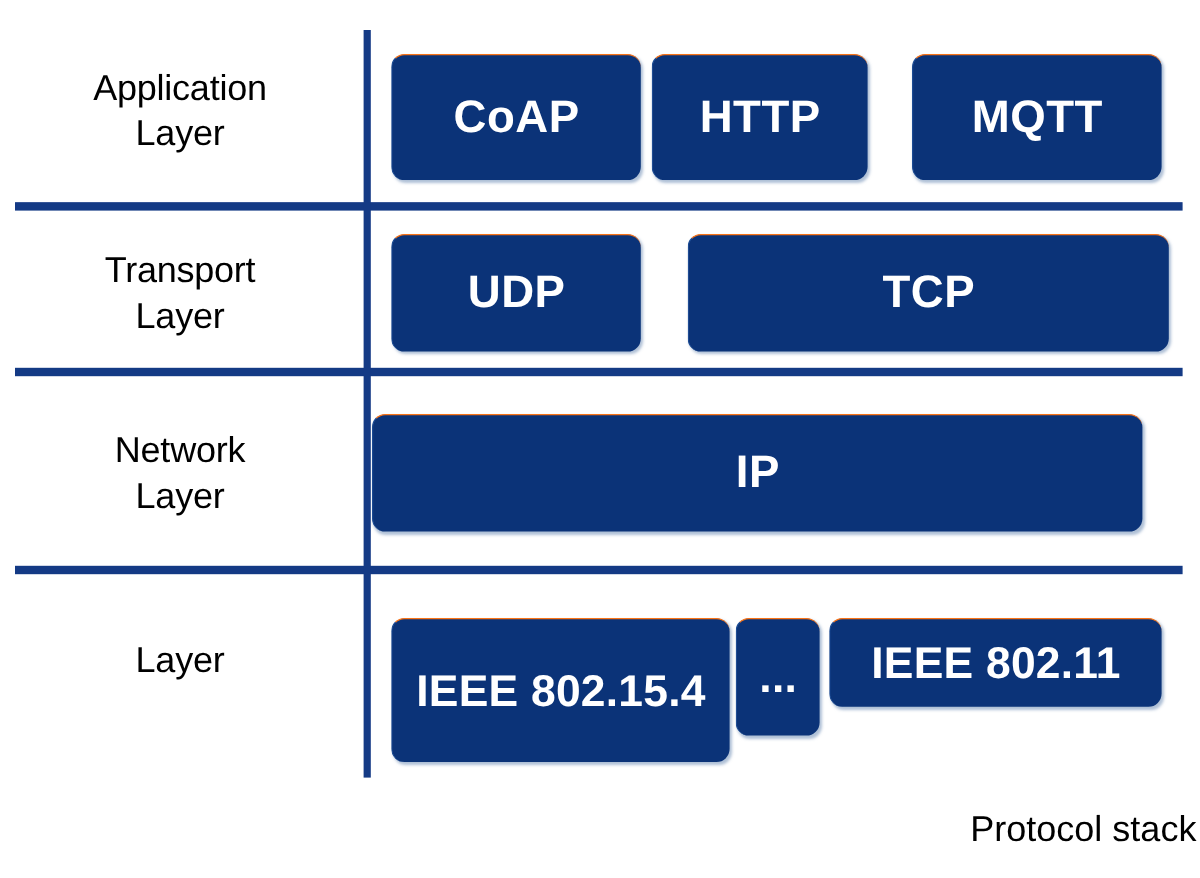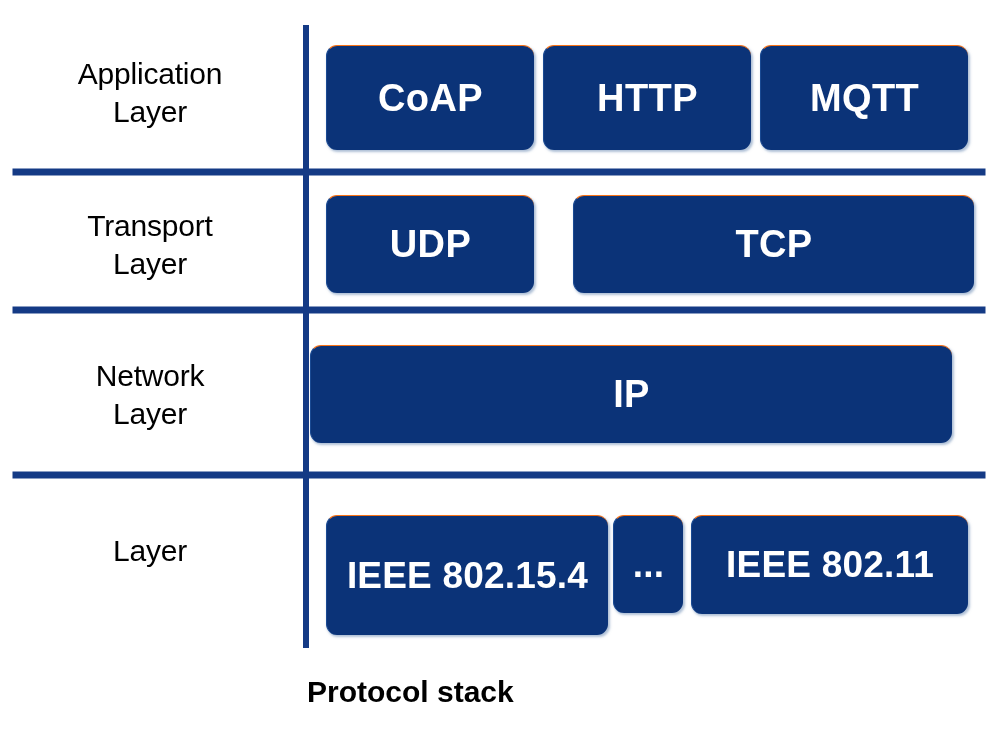--- a/index.html
+++ b/index.html
@@ -79,24 +79,24 @@
   .row-tran .pbox span { font-size: 38px; letter-spacing: 0.4px; }
   .row-net .pbox span  { font-size: 38px; letter-spacing: 0.4px; }
   .row-phy .pbox span  { font-size: 37px; letter-spacing: 0.2px; }
   .row-phy .pbox.ellipsis span { font-size: 37px; }
 
   
   .caption {
     position: absolute;
     left: 307px;
     width: 690px;
-    text-align: left;
+    text-align: right;
     color: #000000;
     font-size: 30px;
-    font-weight: 700;
+    font-weight: 400;
   }
 </style>
 </head>
 <body>
 
 <div id="canvas">
 
   <div class="hrule" style="top:169px;"></div>
   <div class="hrule" style="top:307px;"></div>
   <div class="hrule" style="top:472px;"></div>
@@ -105,21 +105,21 @@
 
   <div class="layer-label" style="top:55px;">
     <span class="ln">Application</span>
     <span class="ln">Layer</span>
   </div>
 
   <div class="row-app">
     <div class="pbox" style="left:326px; top:45px; width:208px; height:105px;">
       <span>CoAP</span>
     </div>
-    <div class="pbox" style="left:543px; top:45px; width:208px; height:105px;">
+    <div class="pbox" style="left:543px; top:45px; width:180px; height:105px;">
       <span>HTTP</span>
     </div>
     <div class="pbox" style="left:760px; top:45px; width:208px; height:105px;">
       <span>MQTT</span>
     </div>
   </div>
 
   <div class="layer-label" style="top:207px;">
     <span class="ln">Transport</span>
     <span class="ln">Layer</span>
@@ -149,20 +149,20 @@
     <span class="ln">Layer</span>
   </div>
 
   <div class="row-phy">
     <div class="pbox" style="left:326px; top:515px; width:282px; height:120px;">
       <span>IEEE 802.15.4</span>
     </div>
     <div class="pbox ellipsis" style="left:613px; top:515px; width:70px; height:98px;">
       <span>...</span>
     </div>
-    <div class="pbox" style="left:691px; top:515px; width:277px; height:99px;">
+    <div class="pbox" style="left:691px; top:515px; width:277px; height:74px;">
       <span>IEEE 802.11</span>
     </div>
   </div>
 
   <div class="caption" style="top:675px;">Protocol stack</div>
 
 </div>
 
 </body></html>

